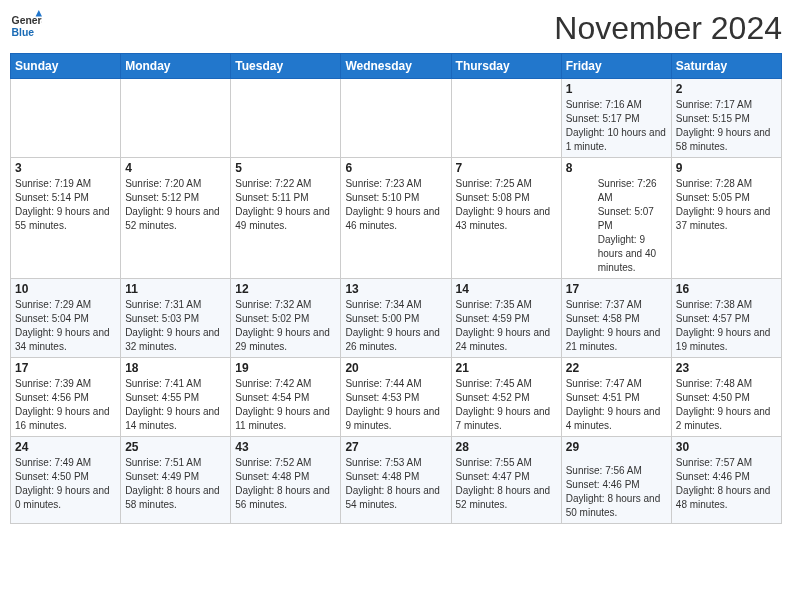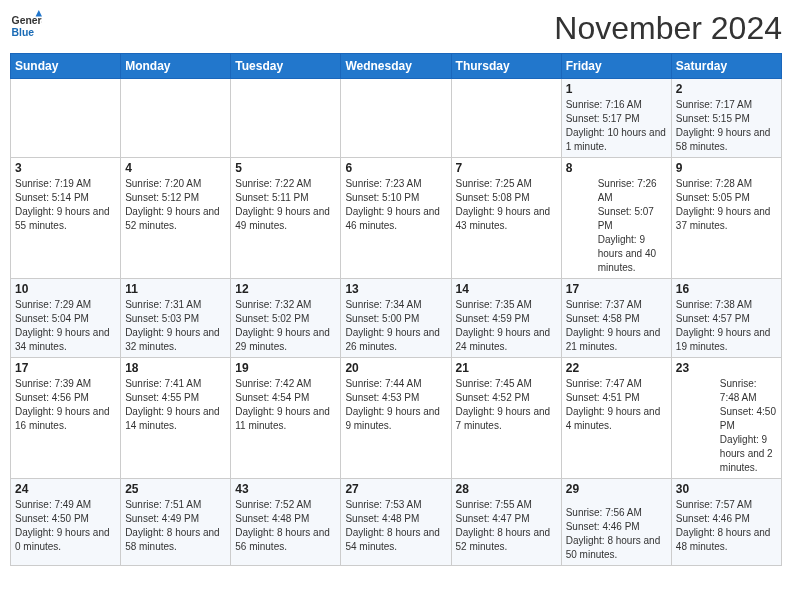--- a/index.html
+++ b/index.html
@@ -248,21 +248,21 @@
 Daylight: 9 hours and 7 minutes.</div>
         </td>
         <td>
           <div class="day-number">22</div>
           <div class="day-info" style="white-space: pre-line;">Sunrise: 7:47 AM
 Sunset: 4:51 PM
 Daylight: 9 hours and 4 minutes.</div>
         </td>
         <td>
           <div class="day-number">23</div>
-          <div class="day-info" style="white-space: pre-line; margin-left: 44px;">Sunrise: 7:48 AM
+          <div class="day-info" style="white-space: pre-line;">Sunrise: 7:48 AM
 Sunset: 4:50 PM
 Daylight: 9 hours and 2 minutes.</div>
         </td>
       </tr>
       <tr>
         <td>
           <div class="day-number">24</div>
           <div class="day-info" style="white-space: pre-line;">Sunrise: 7:49 AM
 Sunset: 4:50 PM
 Daylight: 9 hours and 0 minutes.</div>

